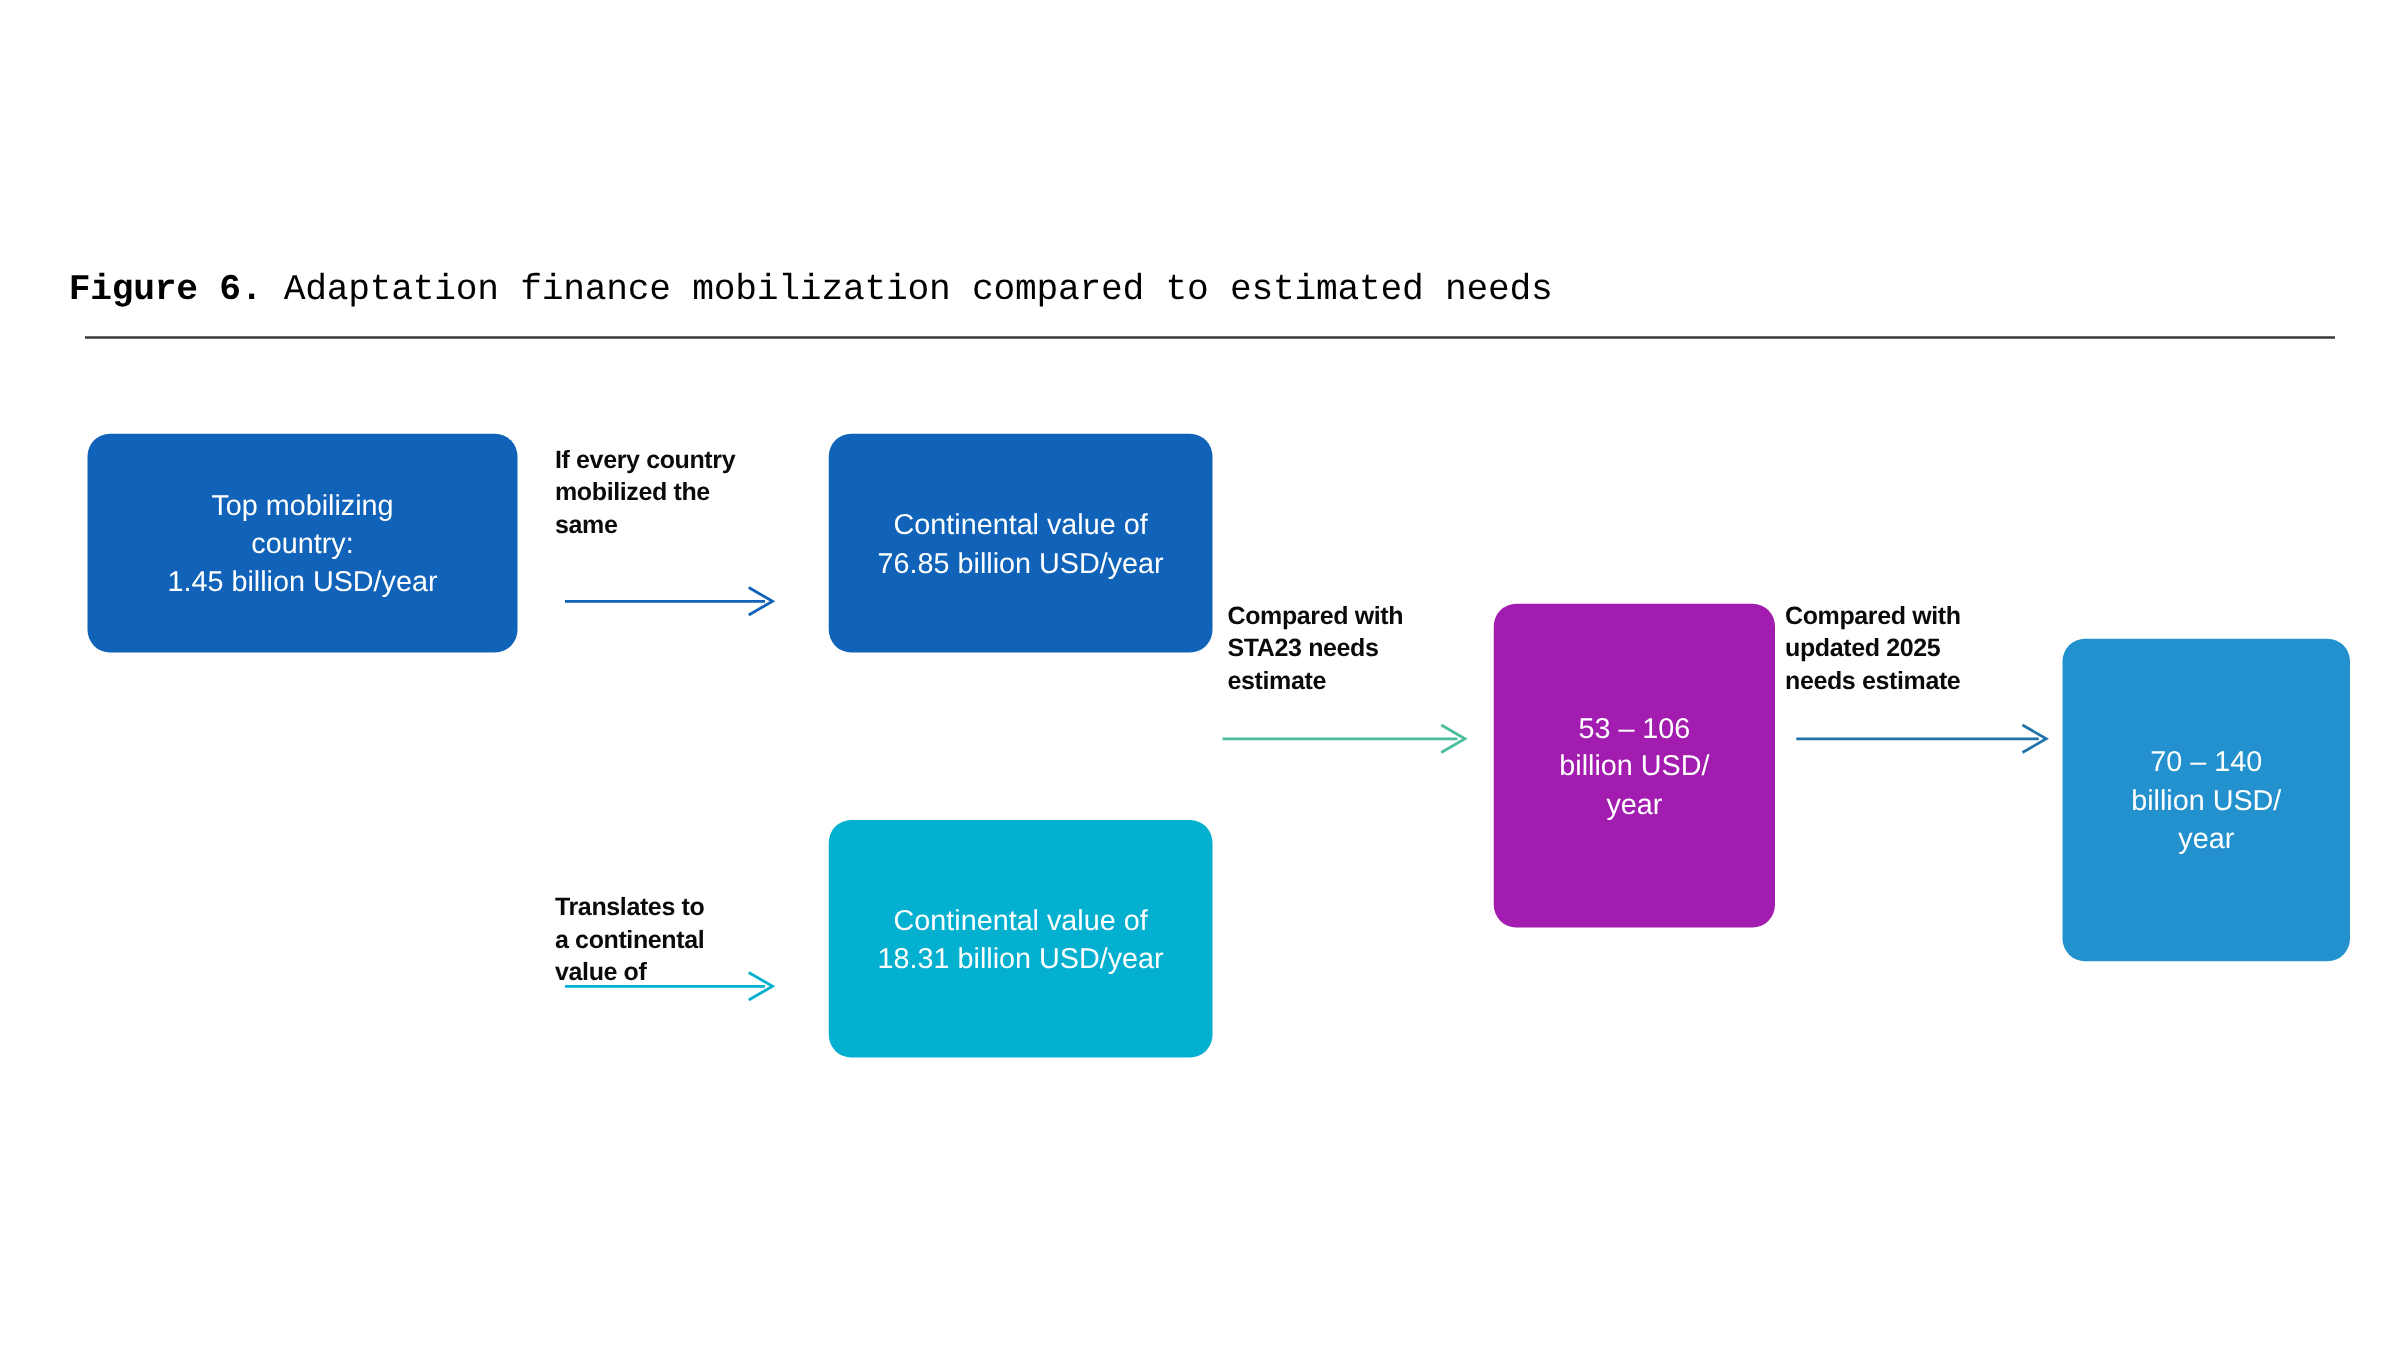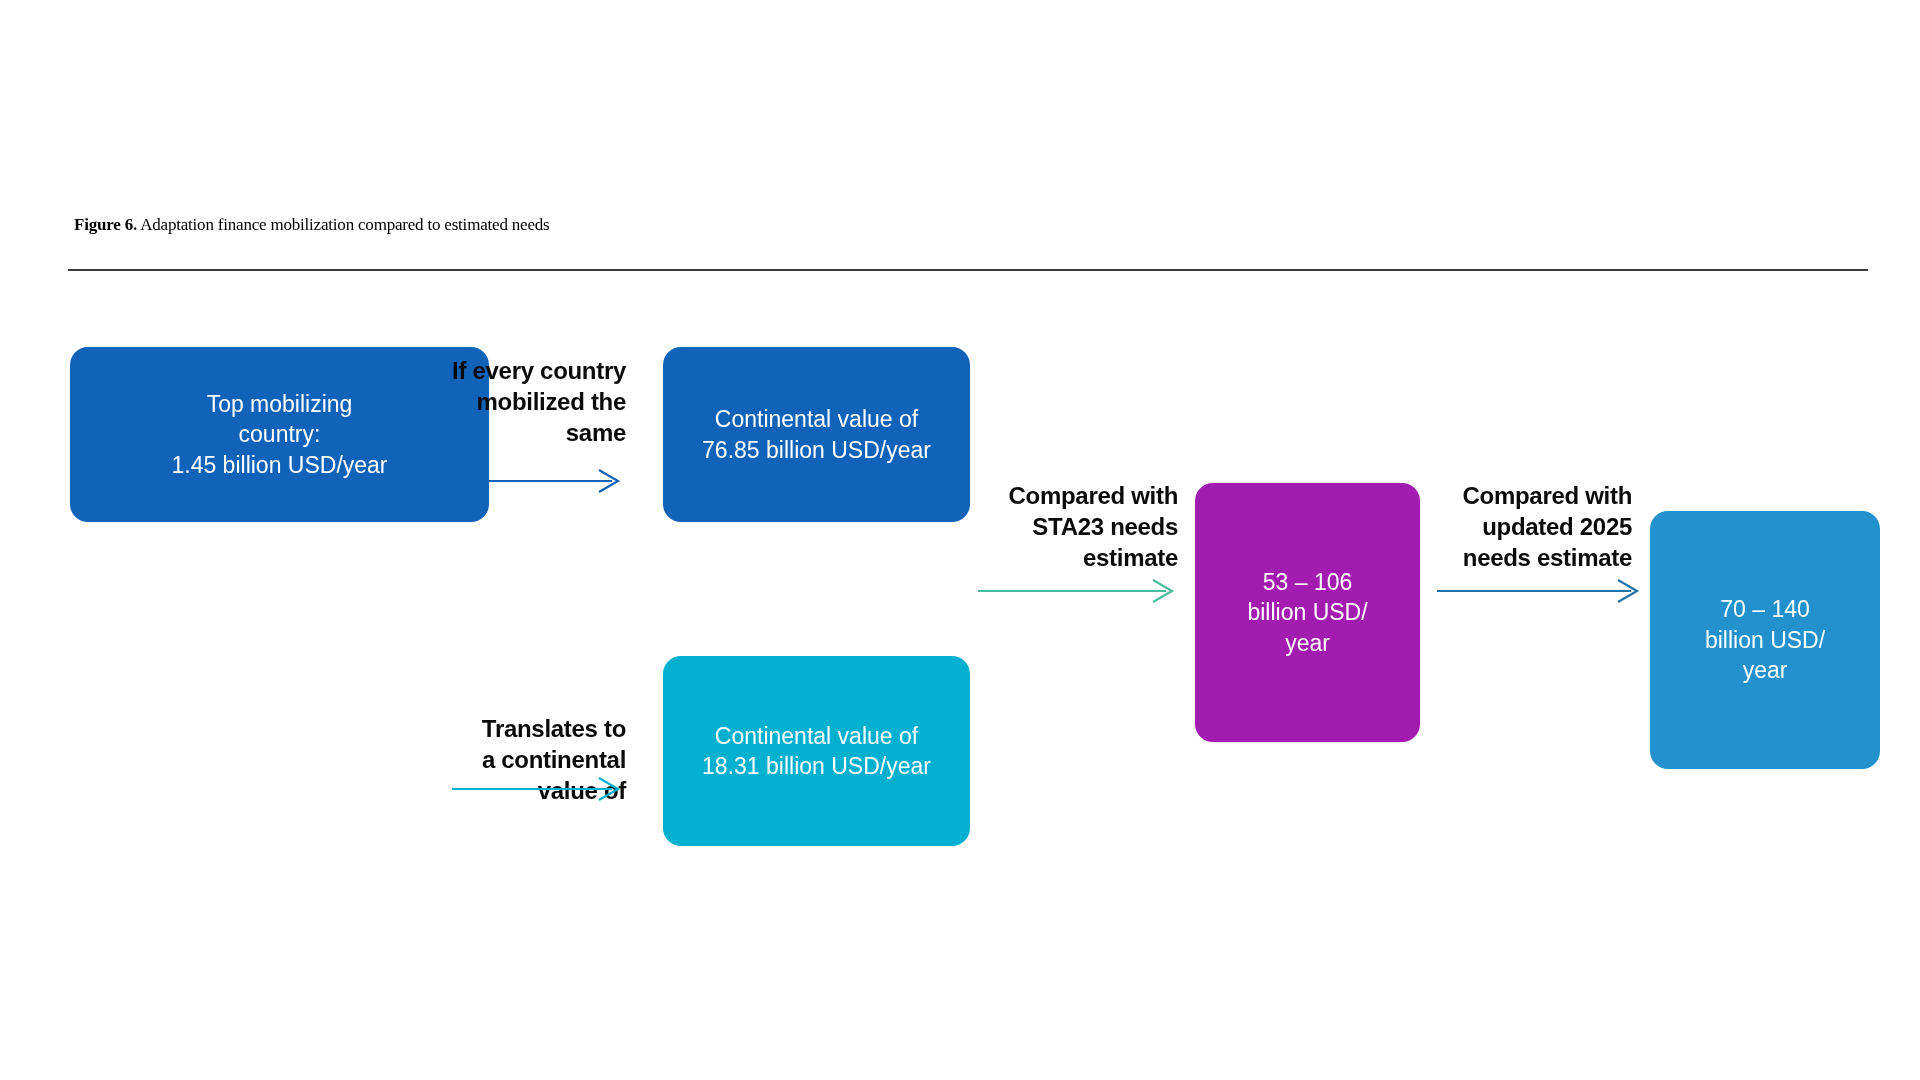--- a/index.html
+++ b/index.html
@@ -16,24 +16,24 @@
   #figure-root {
     position: relative;
     width: 1920px;
     height: 1080px;
     background: #ffffff;
   }
 
   
   .fig-title {
     position: absolute;
-    left: 74px;
+    left: 55px;
     top: 215px;
-    font-family: Liberation Serif, serif;
-    font-size: 17px;
+    font-family: Liberation Mono, monospace;
+    font-size: 29px;
     color: #000000;
     white-space: nowrap;
     letter-spacing: -0.2px;
   }
   .fig-title .fig-label {
     font-weight: bold;
   }
   .fig-title .fig-caption {
     font-weight: normal;
   }
@@ -56,21 +56,21 @@
     text-align: center;
     color: #ffffff;
     font-family: "Liberation Sans", sans-serif;
     font-size: 23px;
     line-height: 1.32;
     padding: 6px 12px;
     white-space: pre-line;
   }
 
   #box-top-mobilizing {
-    left: 70px;  top: 347px;  width: 419px;  height: 175px;
+    left: 70px;  top: 347px;  width: 344px;  height: 175px;
     background: #1063B8;
   }
   #box-continental-top {
     left: 663px; top: 347px;  width: 307px;  height: 175px;
     background: #1063B8;
   }
   #box-actual-average {
     left: 70px;  top: 656px;  width: 368px;  height: 190px;
     background: #03B0CF;
   }
@@ -86,24 +86,24 @@
     left: 1650px; top: 483px; width: 230px;  height: 258px;
     background: #2391CE;
     margin-top: 28px;
   }
 
   
   .connector-label {
     position: absolute;
     font-family: "Liberation Sans", sans-serif;
     font-weight: bold;
-    font-size: 24px;
+    font-size: 20px;
     line-height: 1.3;
     color: #0a0a0a;
-    text-align: right;
+    text-align: left;
     white-space: pre-line;
     letter-spacing: -0.3px;
   }
   #label-if-every-country { left: 444px;  top: 355px;  width: 182px; }
   #label-translates-to    { left: 444px;  top: 665px;  width: 182px; margin-top: 48px; }
   #label-sta23            { left: 982px;  top: 480px;  width: 196px; }
   #label-updated-2025     { left: 1428px; top: 480px;  width: 204px; }
 
   
   .arrow-svg { position: absolute; overflow: visible; }

